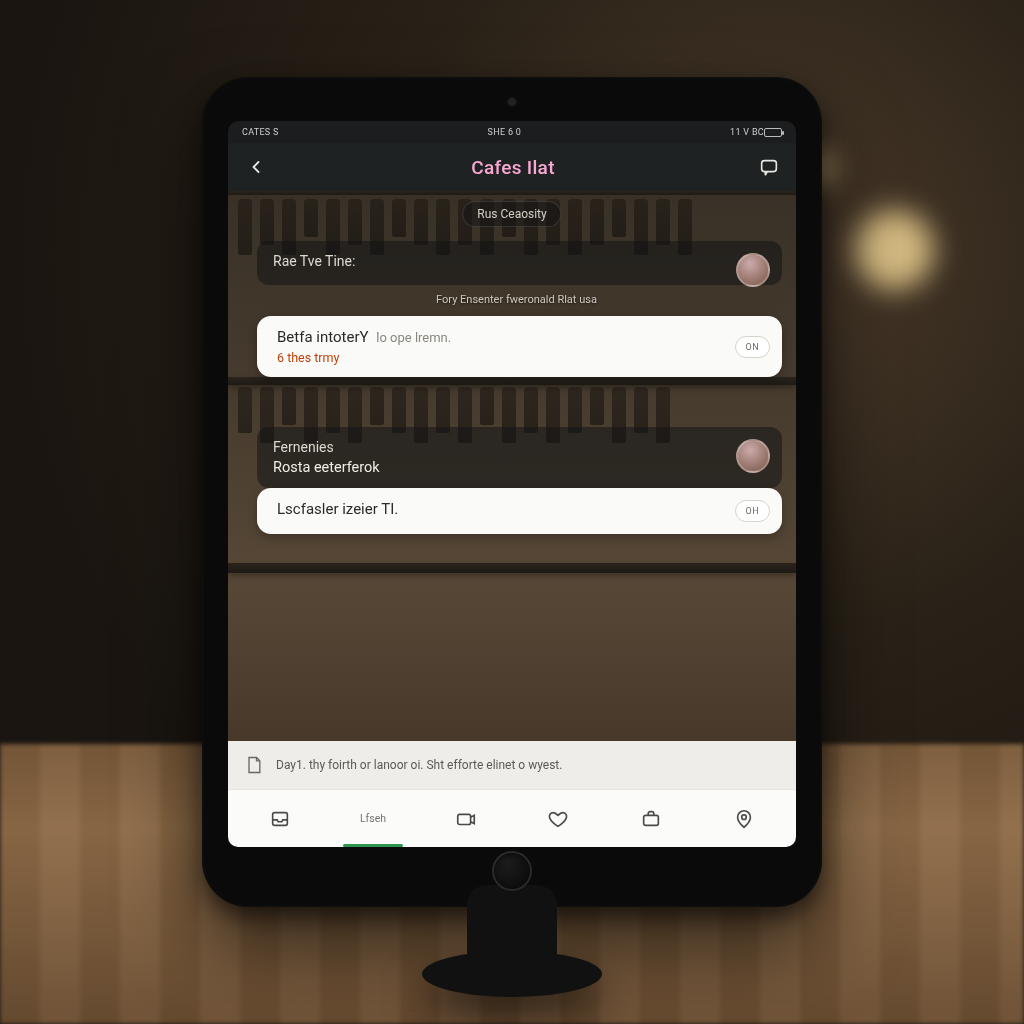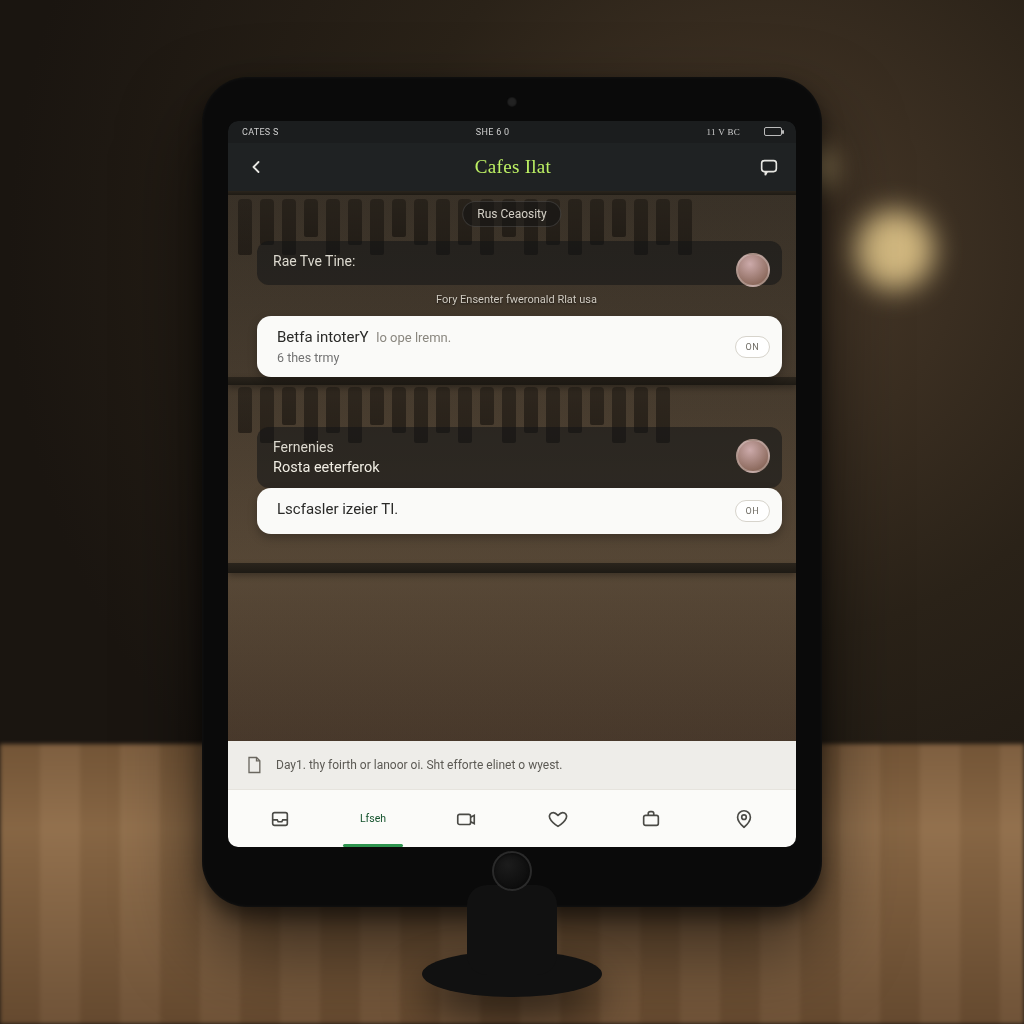--- a/index.html
+++ b/index.html
@@ -78,35 +78,34 @@
   
   .statusbar {
     height:22px;
     background:#1b1d1e;
     color:#cfcfcf;
     font-size:9px;
     letter-spacing:.3px;
     display:flex; align-items:center; justify-content:space-between;
     padding:0 14px;
   }
-  .statusbar .right { display:flex; gap:24px;font-family:Liberation Serif, serif; }
+  .statusbar .right { display:flex; align-items:center; gap:0; }
   .battery {
     width:18px; height:9px; border:1px solid #bbb; border-radius:2px; position:relative;
   }
   .battery::after{ content:""; position:absolute; right:-3px; top:2px; width:2px; height:4px; background:#bbb; border-radius:1px;}
   .battery .fill{ background:#bbb; height:100%; width:80%; }
 
   
   .header {
     height:48px;
     background:#1f2223;
     display:flex; align-items:center; justify-content:space-between;
     padding:0 16px;
-    color:#bef264;
-    font-family:Liberation Serif, serif;
+    color:#f9a8d4;
   }
   .back { width:24px; height:24px; display:flex; align-items:center; justify-content:center; cursor:pointer; }
   .title { font-size:19px; font-weight:500; letter-spacing:.3px; }
   .chat-ico { width:22px; height:22px; }
 
   
   .content {
     flex:1;
     position:relative;
     background:
@@ -160,21 +159,21 @@
 
   .white-card {
     background:#fafaf8;
     border-radius:14px;
     padding:12px 64px 12px 20px;
     position:relative;
     box-shadow: 0 4px 10px rgba(0,0,0,.25);
   }
   .white-card .t1 { font-size:15px; color:#2a2a28; }
   .white-card .t1 .faded { color:#8a877f; font-size:13px; margin-left:4px; }
-  .white-card .t2 { font-size:12.5px; color:#737373; margin-top:4px; }
+  .white-card .t2 { font-size:12.5px; color:#c2410c; margin-top:4px; }
   .mini-btn {
     position:absolute; right:12px; top:50%; transform:translateY(-50%);
     border:1px solid #d7d4cc; color:#6f6c64;
     font-size:9px; letter-spacing:.4px;
     padding:5px 10px; border-radius:12px;
     background:#fff; cursor:pointer;
   }
 
   
   .banner {
@@ -192,21 +191,21 @@
     display:flex; align-items:center; justify-content:space-around;
     padding:0 6px;
   }
   .tab {
     flex:1; display:flex; flex-direction:column; align-items:center; justify-content:center;
     gap:2px; cursor:pointer; height:100%;
     color:#4a4a46; position:relative;
   }
   .tab svg { width:22px; height:22px; }
   .tab .lbl { font-size:10.5px; }
-  .tab.active { color:#14532d; }
+  .tab.active { color:#737373; }
   .tab.active::after{
     content:""; position:absolute; bottom:0; left:18%; right:18%; height:3px;
     background:#2e944f; border-radius:2px;
   }
 </style>
 </head>
 <body>
 
 <div class="light l1"></div>
 <div class="light l2"></div>

